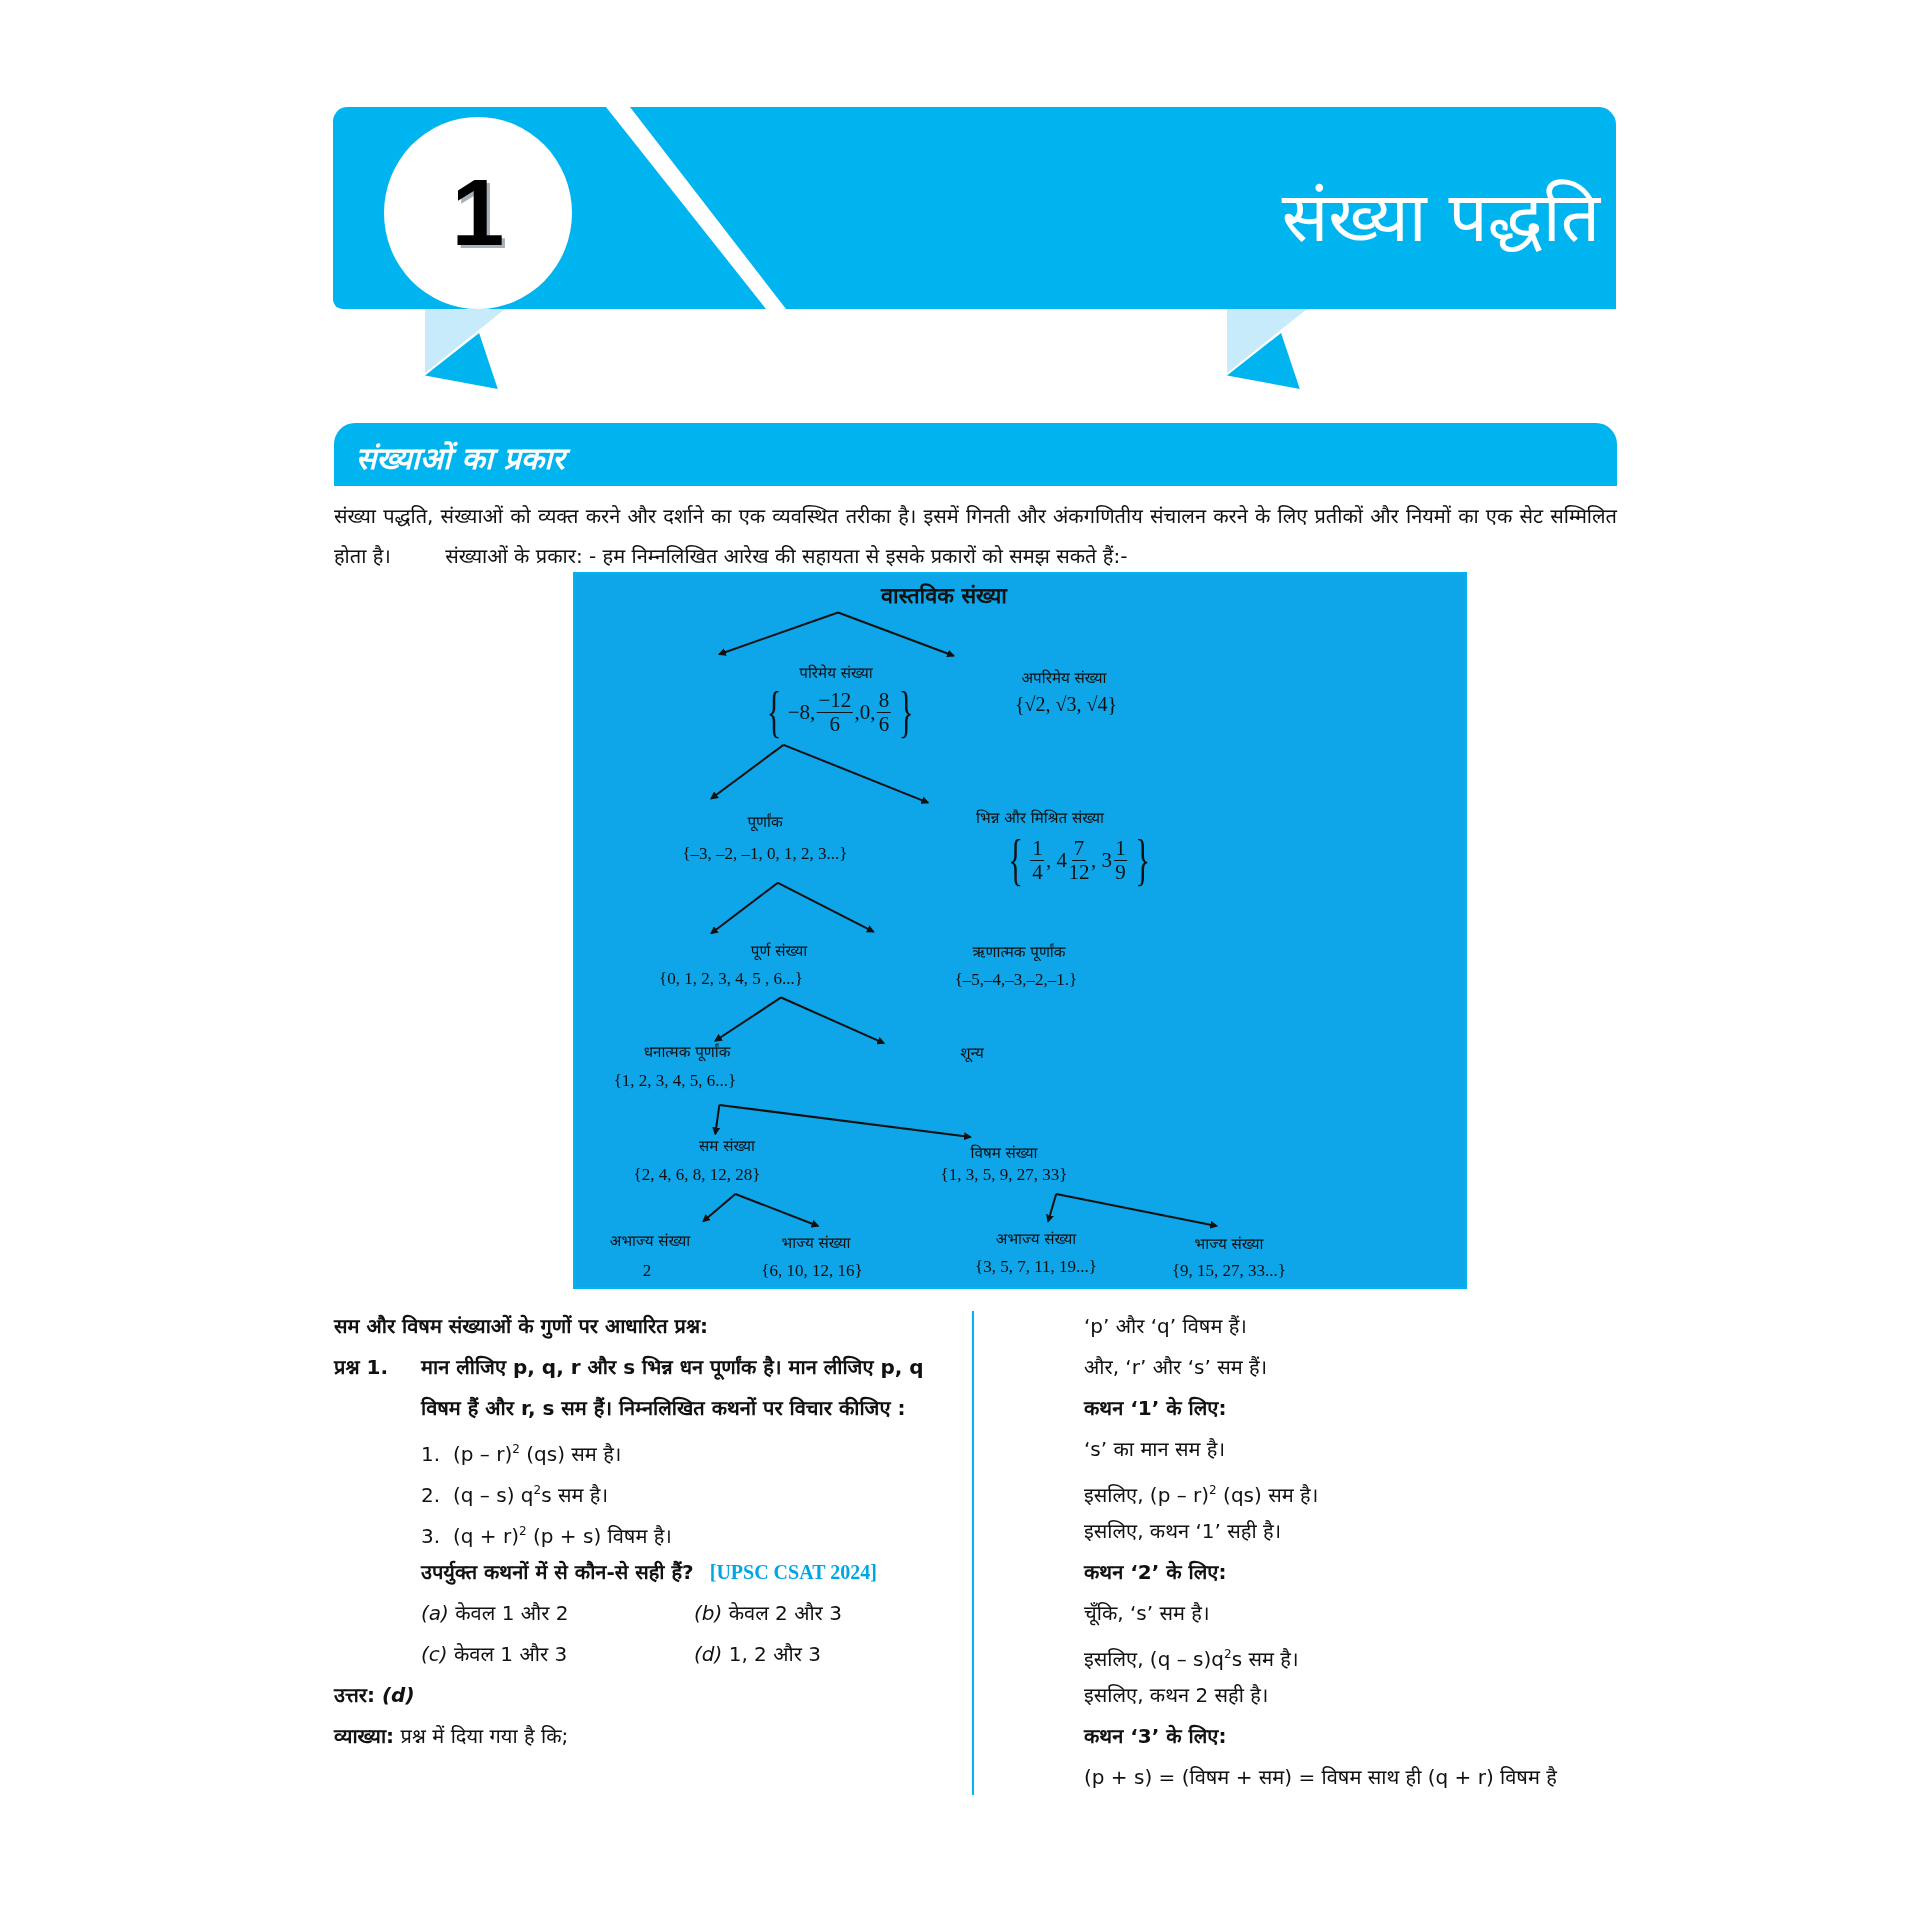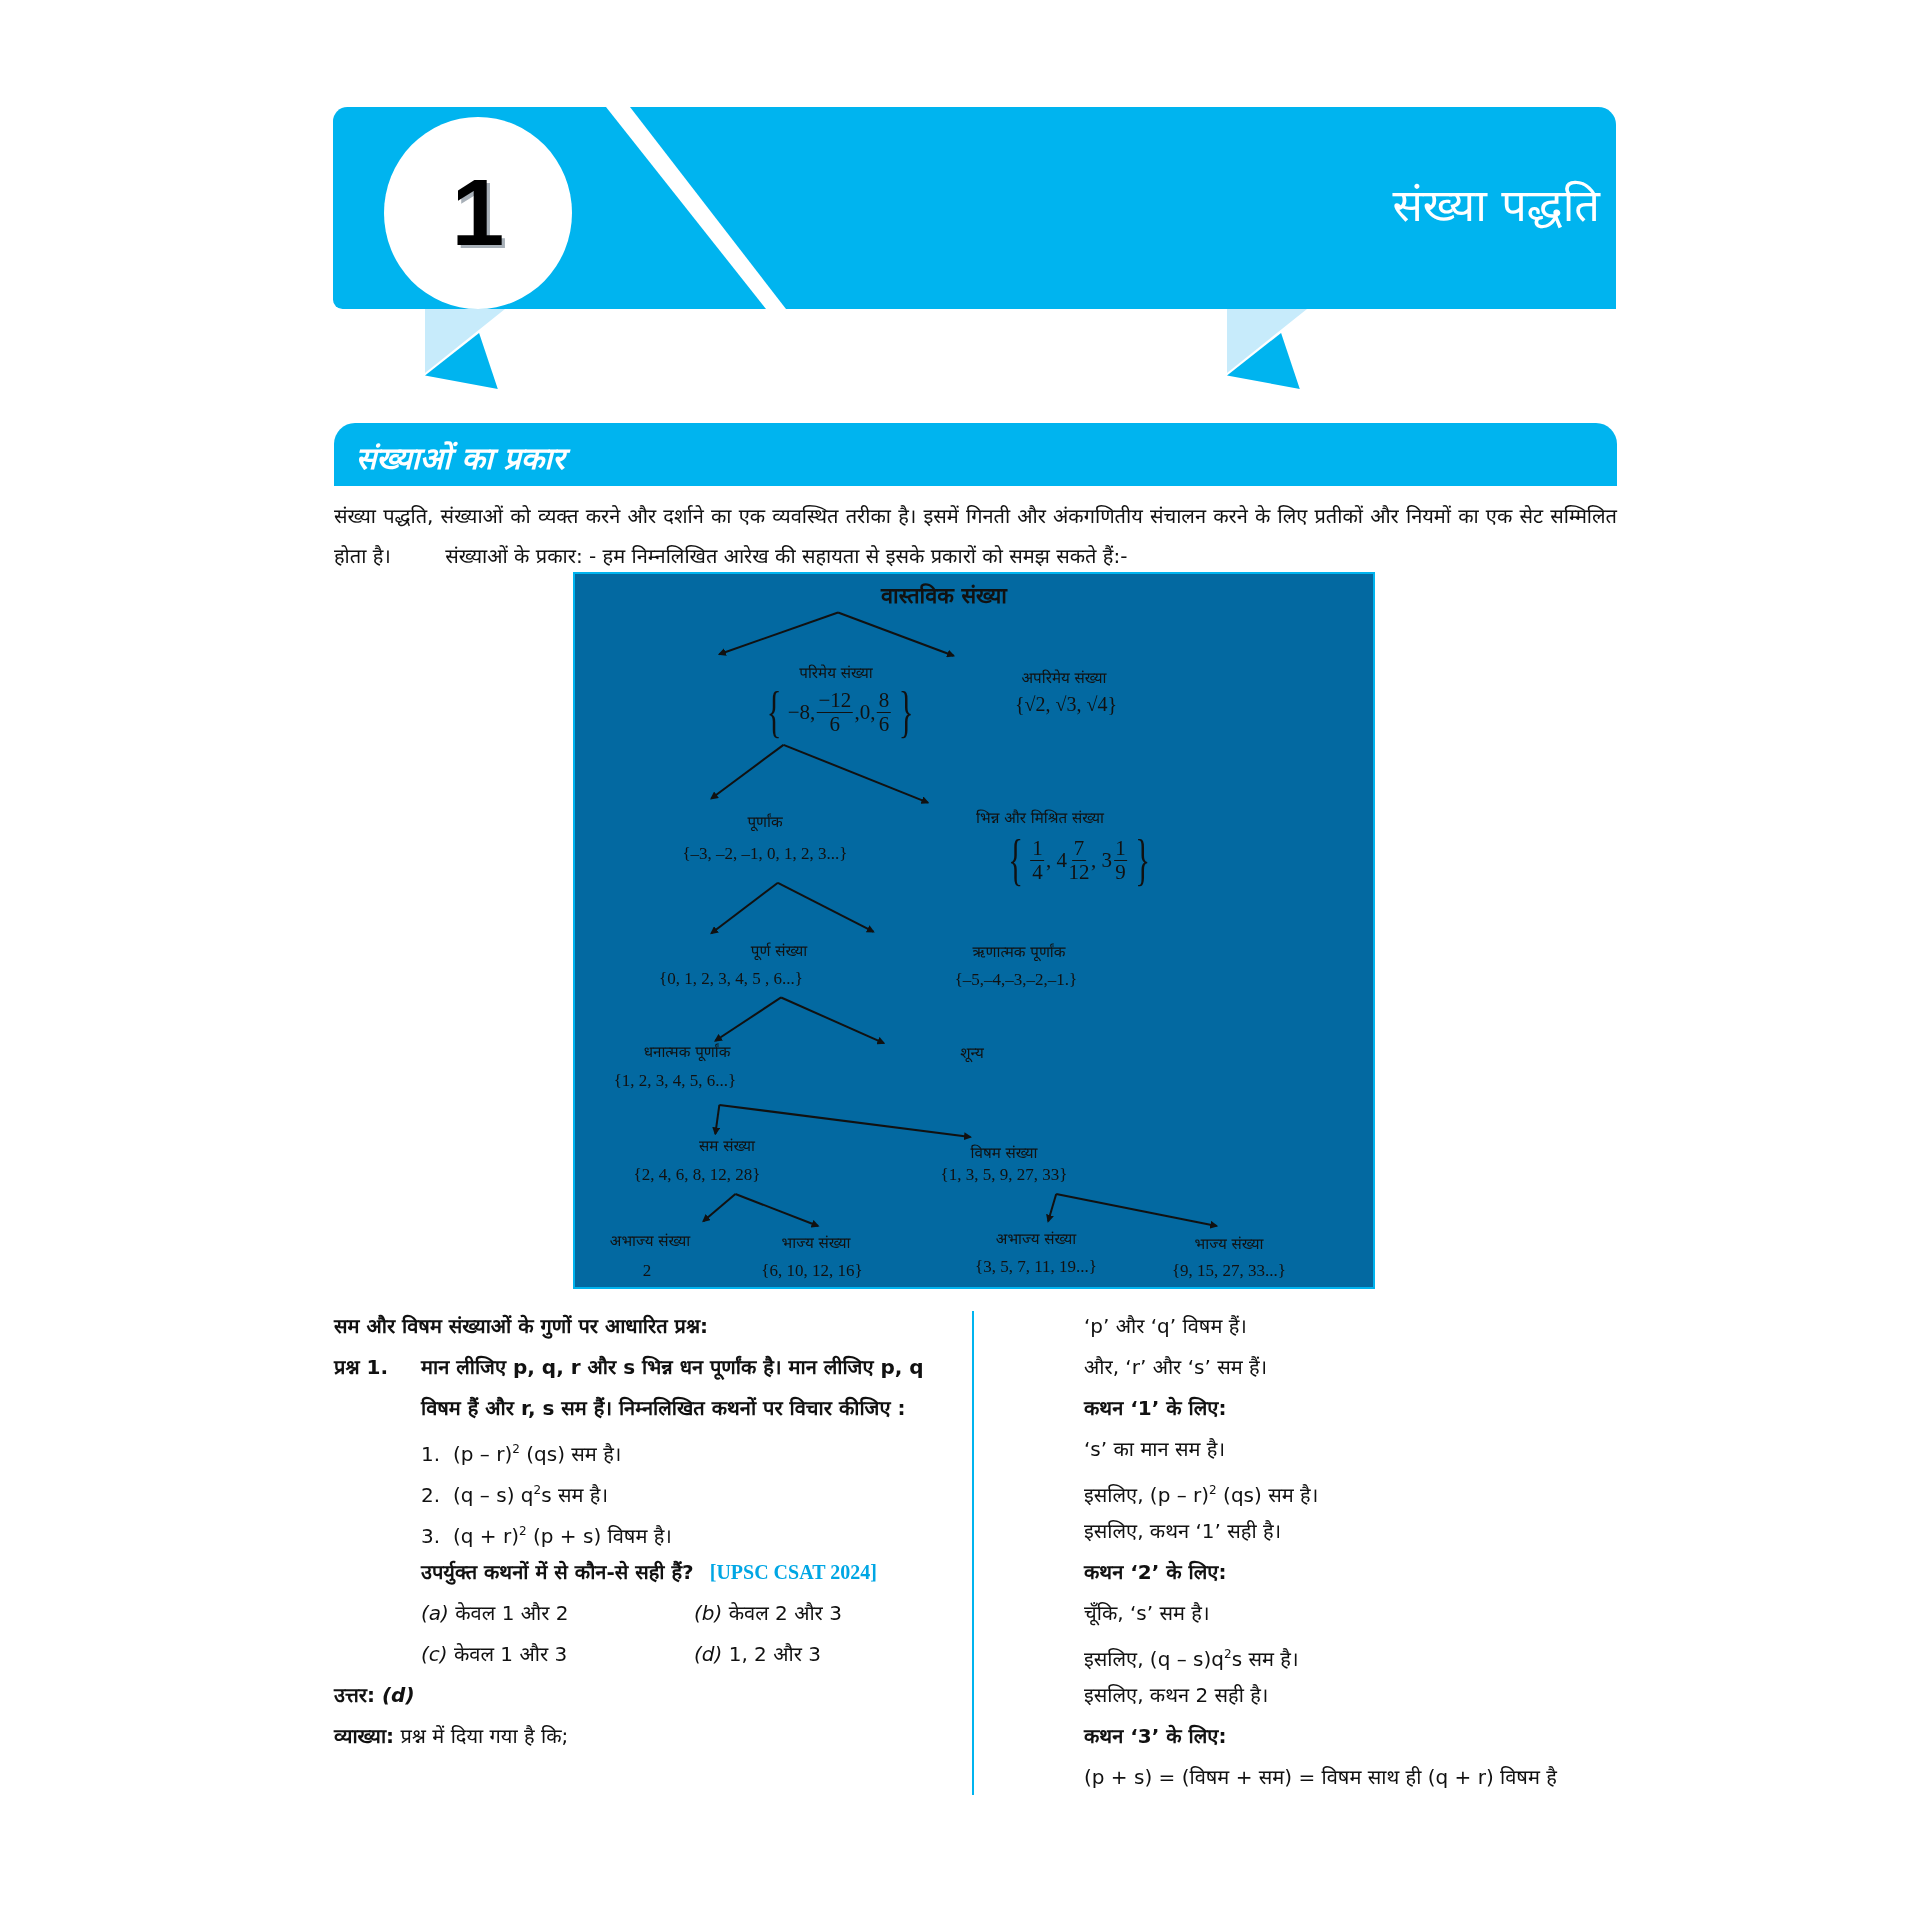--- a/index.html
+++ b/index.html
@@ -10,21 +10,21 @@
   
   #banner { left:333px; top:107px; width:1283px; height:209px; }
   .ban-left { position:absolute; left:0; top:0; width:433px; height:202px; background:#00b4ef;
               border-radius:14.4px 0 0 9.6px; clip-path:polygon(0 0, 273px 0, 433px 202px, 0 202px); }
   .ban-right { position:absolute; left:0; top:0; width:1283px; height:202px; background:#00b4ef;
                border-radius:0 17.6px 0 0; clip-path:polygon(297px 0, 1283px 0, 1283px 202px, 453px 202px); }
   .ban-circle { position:absolute; left:51px; top:9.6px; width:188px; height:192px; border-radius:50%;
                 background:#ffffff; display:flex; align-items:center; justify-content:center; }
   .ban-num { font-family:"Liberation Sans", "DejaVu Sans", sans-serif; font-weight:bold; font-size:95px;
              color:#000; text-shadow:3.2px 3.2px 0 #a8b0b8; line-height:1; }
-  .ban-title { position:absolute; right:16px; top:76px; font-size:45px; color:#ffffff; line-height:1;
+  .ban-title { position:absolute; right:16px; top:76px; font-size:69px; color:#ffffff; line-height:1;
                font-family:"DejaVu Sans", sans-serif; }
   .fold { position:absolute; width:0; height:0; }
   .fold-a { left:92px; top:202px; width:80px; height:64px; background:#c7ebfb;
             clip-path:polygon(0 0, 100% 0, 0 100%); }
   .fold-b { left:92px; top:202px; width:104px; height:80px; background:#00b4ef;
             clip-path:polygon(0 83%, 52% 30%, 70% 100%); }
   .fold-c { left:894px; top:202px; width:80px; height:64px; background:#c7ebfb;
             clip-path:polygon(0 0, 100% 0, 0 100%); }
   .fold-d { left:894px; top:202px; width:104px; height:80px; background:#00b4ef;
             clip-path:polygon(0 83%, 52% 30%, 70% 100%); }
@@ -34,21 +34,21 @@
                     border-radius:21px 21px 0 0; }
   #section-header span { position:absolute; left:21.7px; top:13px; font-size:30.5px; color:#fff;
                          font-family:"DejaVu Sans", sans-serif; font-weight:bold;font-style:italic; }
 
   
   #intro { left:334px; top:496px; width:1283px; font-size:20px; line-height:40px;
            font-family:"DejaVu Sans", sans-serif; text-align:justify; }
   #intro b { font-weight:normal;margin-left:48px; }
 
   
-  #diagram { left:573px; top:572px; width:802px; height:717px; background:#0369a1;
+  #diagram { left:573px; top:572px; width:894px; height:717px; background:#0ea5e9;
              border:2.4px solid #00b4ef; box-sizing:border-box; }
   #diagram svg { position:absolute; left:0; top:0; }
   .dn { position:absolute; white-space:nowrap; font-size:15.2px; font-family:"DejaVu Sans", sans-serif;
         transform:translateX(-50%); text-align:center; }
   .dv { position:absolute; white-space:nowrap; font-size:17px; transform:translateX(-50%); text-align:center;
         font-family:"Liberation Serif", serif; }
   .d-root { font-size:21.7px; font-weight:bold; }
   .frac-set { display:inline-flex; align-items:center; font-size:21px; }
   .brace { font-size:56px; line-height:1; transform:scaleX(0.55); display:inline-block; }
   .frac { display:inline-flex; flex-direction:column; align-items:center; margin:0 1.6px; line-height:1.05; }

